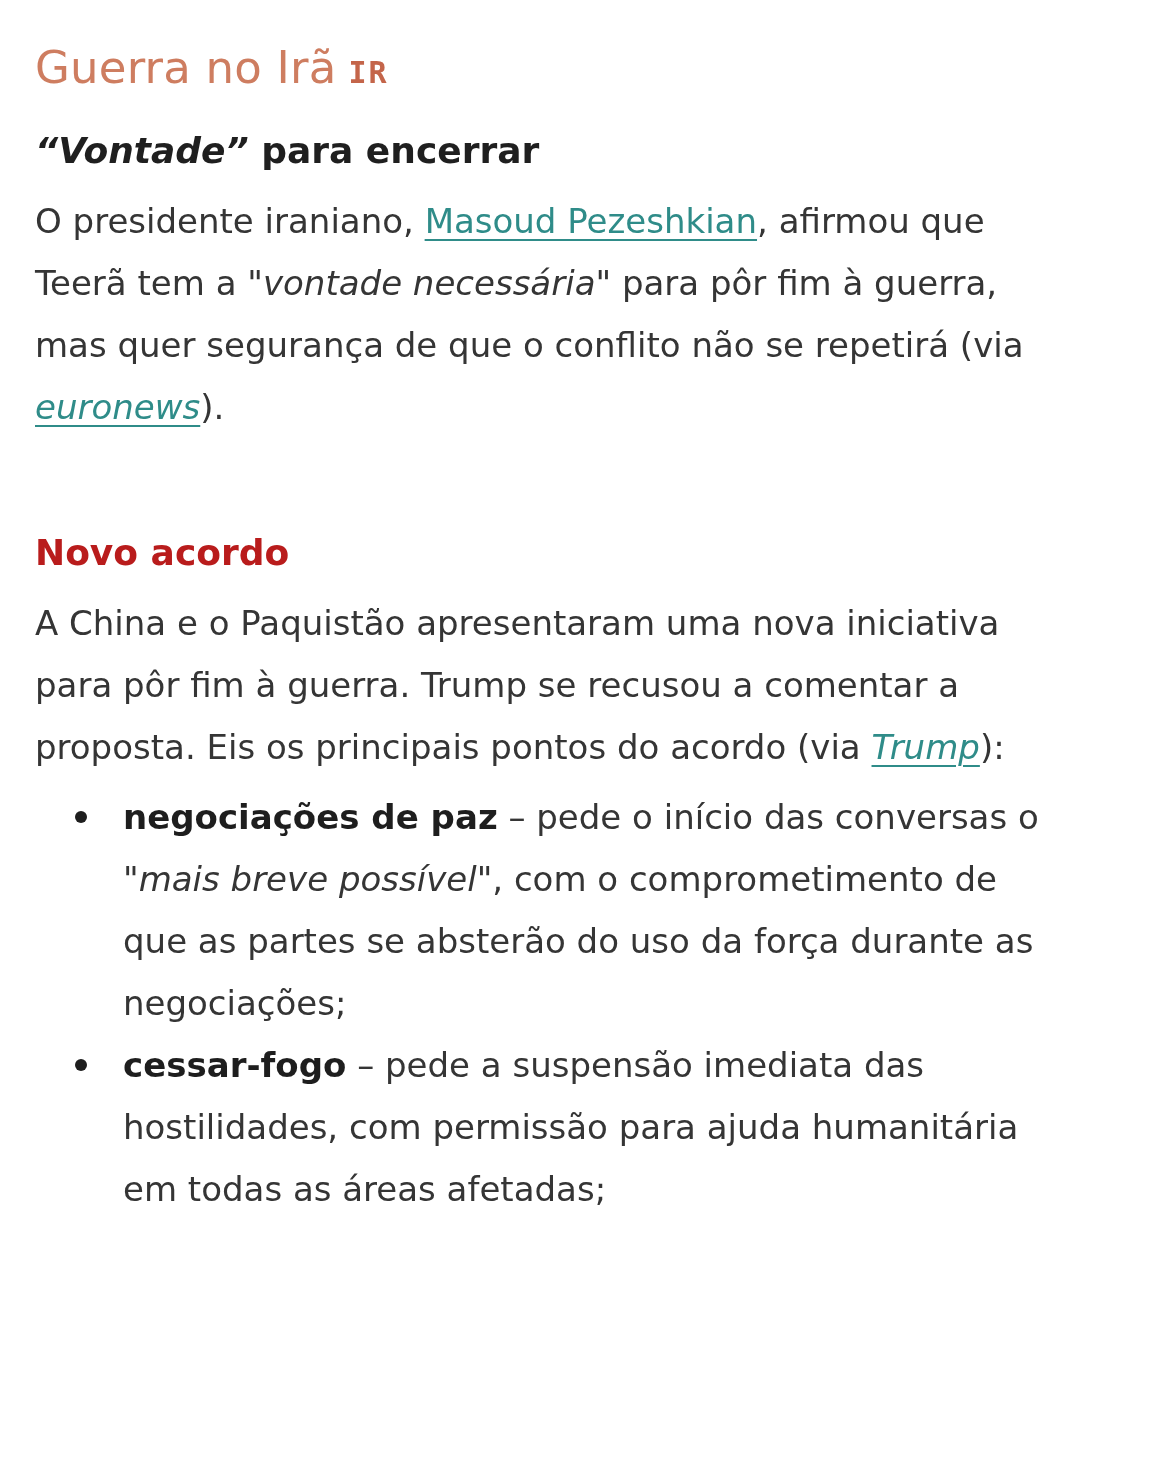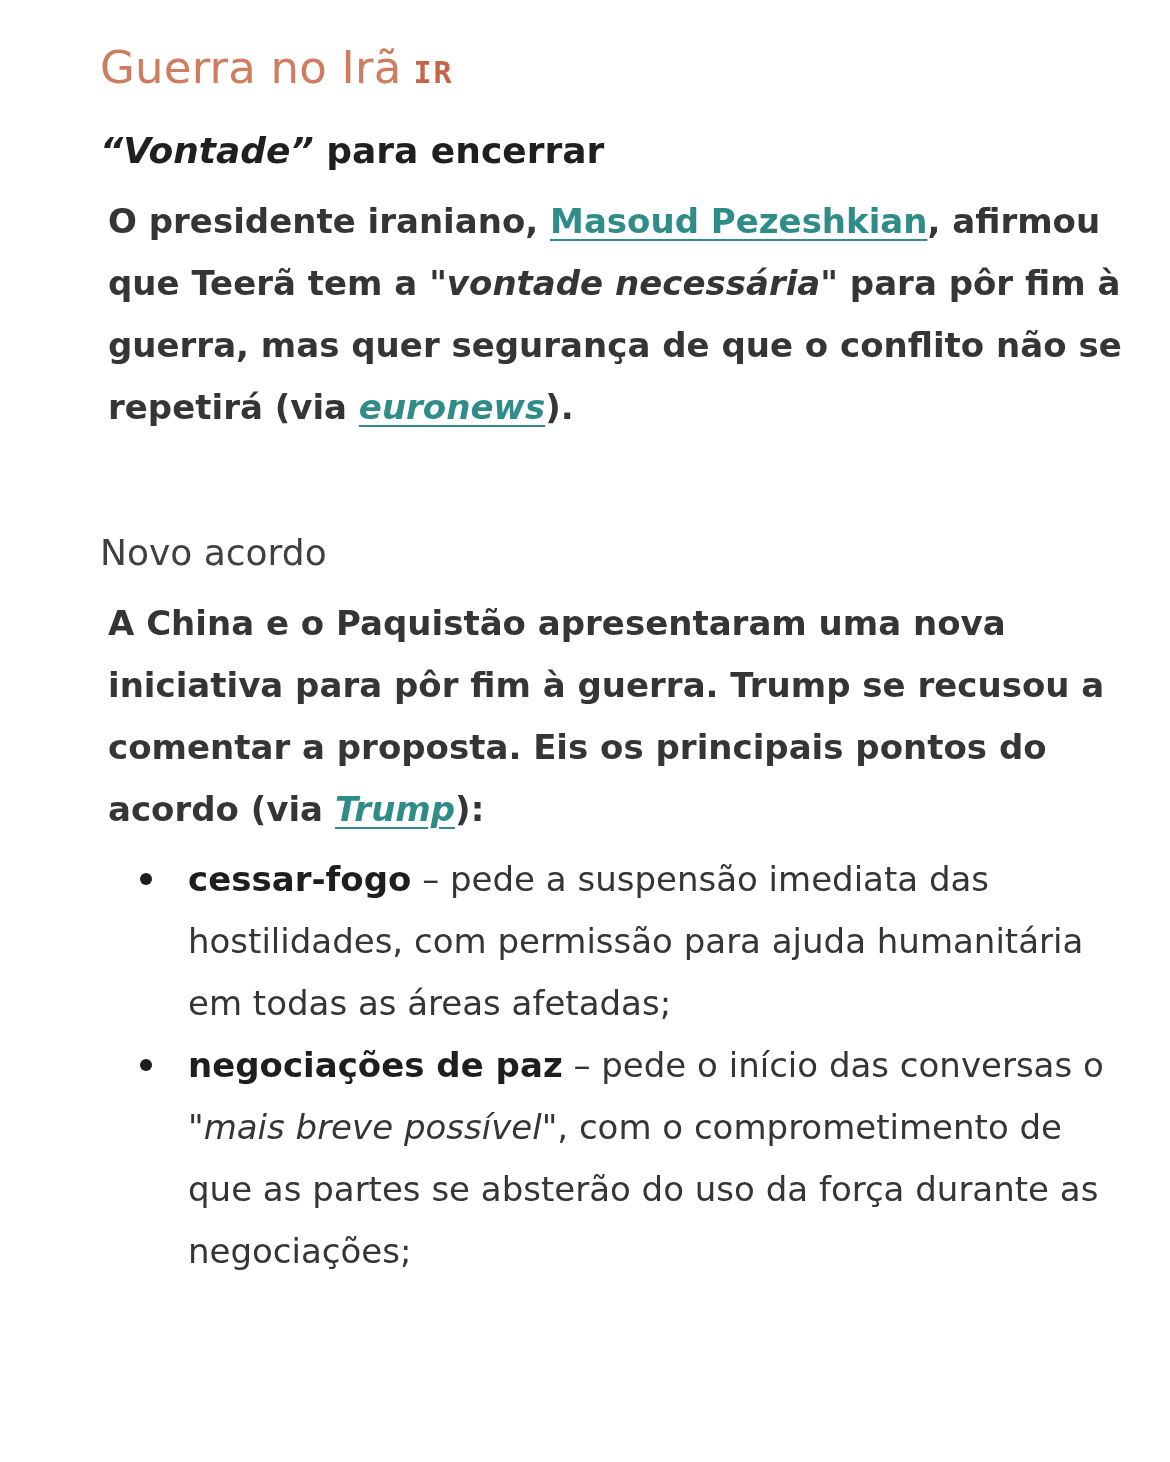--- a/index.html
+++ b/index.html
@@ -5,21 +5,21 @@
   html, body {
     margin: 0;
     padding: 0;
     background: #ffffff;
   }
   .page {
     width: 925px;
     min-height: 1462px;
     background: #ffffff;
     box-sizing: border-box;
-    padding: 42px 0 40px 100px;
+    padding: 42px 0 40px 35px;
     font-family: "DejaVu Sans", "Liberation Sans", sans-serif;
   }
   .content {
     width: 1023px;
   }
   
   .section-title {
     margin: 0;
     font-size: 45px;
     font-weight: 400;
@@ -42,29 +42,29 @@
     font-weight: 700;
     line-height: 46px;
     color: #1f1f1f;
   }
   .subhead .bold-italic {
     font-style: italic;
   }
   .heading2 {
     margin: 92px 0 0 0;
     font-size: 36px;
-    font-weight: 400;
+    font-weight: 700;
     line-height: 46px;
-    color: #404040;
+    color: #b91c1c;
   }
   
   .para {
-    margin: 16px 0 0 8px;
+    margin: 16px 0 0 0;
     font-size: 34px;
-    font-weight: 700;
+    font-weight: 400;
     line-height: 62px;
     color: #353535;
   }
   .italic {
     font-style: italic;
   }
   a.link {
     color: #2f8c89;
     text-decoration: underline;
     text-decoration-color: #2f8c89;
@@ -112,18 +112,18 @@
 
     <h2 class="subhead"><span class="bold-italic">“Vontade”</span><span> para encerrar</span></h2>
 
     <p class="para"><span>O presidente iraniano, </span><a class="link">Masoud Pezeshkian</a><span>, afirmou que Teerã tem a </span><span class="italic">"vontade necessária"</span><span> para pôr fim à guerra, mas quer segurança de que o conflito não se repetirá (via </span><a class="link italic">euronews</a><span>).</span></p>
 
     <h2 class="heading2">Novo acordo</h2>
 
     <p class="para"><span>A China e o Paquistão apresentaram uma nova iniciativa para pôr fim à guerra. Trump se recusou a comentar a proposta. Eis os principais pontos do acordo (via </span><a class="link italic">Trump</a><span>):</span></p>
 
     <ul class="bullets">
+      <li><span class="dot"></span><span class="lead">negociações de paz</span><span> – pede o início das conversas o </span><span class="italic">"mais breve possível"</span><span>, com o comprometimento de que as partes se absterão do uso da força durante as negociações;</span></li>
       <li><span class="dot"></span><span class="lead">cessar-fogo</span><span> – pede a suspensão imediata das hostilidades, com permissão para ajuda humanitária em todas as áreas afetadas;</span></li>
-      <li><span class="dot"></span><span class="lead">negociações de paz</span><span> – pede o início das conversas o </span><span class="italic">"mais breve possível"</span><span>, com o comprometimento de que as partes se absterão do uso da força durante as negociações;</span></li>
     </ul>
 
   </div>
 </div>
 
 </body></html>

